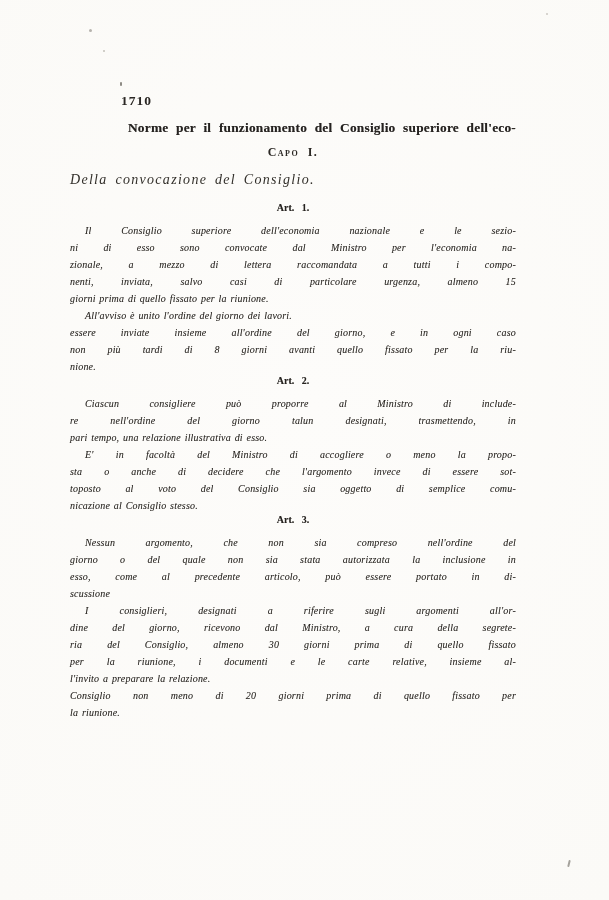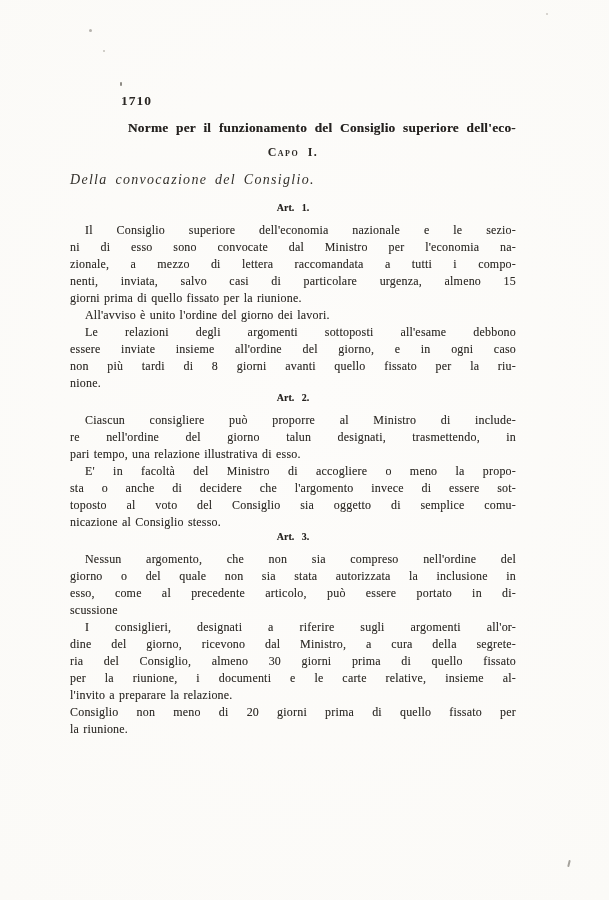--- a/index.html
+++ b/index.html
@@ -84,25 +84,26 @@
     margin-bottom: 7px;
     text-align: center;
     font-weight: bold;
     font-size: 10px;
     line-height: 15px;
     word-spacing: 5px;
     color: #262320;
     text-shadow: 0 0 0.5px rgba(40,35,30,0.4);
   }
   .para {
-    font-size: 12px;
+    font-size: 10px;
     line-height: 17px;
     letter-spacing: 0.2px;
     word-spacing: 1px;
     text-shadow: 0 0 0.4px rgba(46,43,39,0.35);
+    font-style: italic;
   }
   
   .speck {
     position: absolute;
     border-radius: 50%;
     pointer-events: none;
   }
   .speck.s1 { left: 89px;  top: 29px;  width: 3px; height: 3px; background: #b6b3ad; }
   .speck.s2 { left: 103px; top: 50px;  width: 2px; height: 2px; background: #c3c0ba; }
   .speck.s3 { left: 120px; top: 82px;  width: 2px; height: 4px; background: #8e8b85; border-radius: 1px; }
@@ -132,21 +133,20 @@
           <div class="pline firstline">Il Consiglio superiore dell'economia nazionale e le sezio-</div>
           <div class="pline">ni di esso sono convocate dal Ministro per l'economia na-</div>
           <div class="pline">zionale, a mezzo di lettera raccomandata a tutti i compo-</div>
           <div class="pline">nenti, inviata, salvo casi di particolare urgenza, almeno 15</div>
           <div class="pline lastline">giorni prima di quello fissato per la riunione.</div>
         </div>
         <div class="para">
           <div class="pline firstline lastline">All'avviso è unito l'ordine del giorno dei lavori.</div>
         </div>
         <div class="para">
-          <div class="pline firstline">Le relazioni degli argomenti sottoposti all'esame debbono</div>
           <div class="pline">essere inviate insieme all'ordine del giorno, e in ogni caso</div>
           <div class="pline">non più tardi di 8 giorni avanti quello fissato per la riu-</div>
           <div class="pline lastline">nione.</div>
         </div>
         <div class="art-heading">Art. 2.</div>
         <div class="para">
           <div class="pline firstline">Ciascun consigliere può proporre al Ministro di include-</div>
           <div class="pline">re nell'ordine del giorno talun designati, trasmettendo, in</div>
           <div class="pline lastline">pari tempo, una relazione illustrativa di esso.</div>
         </div>

